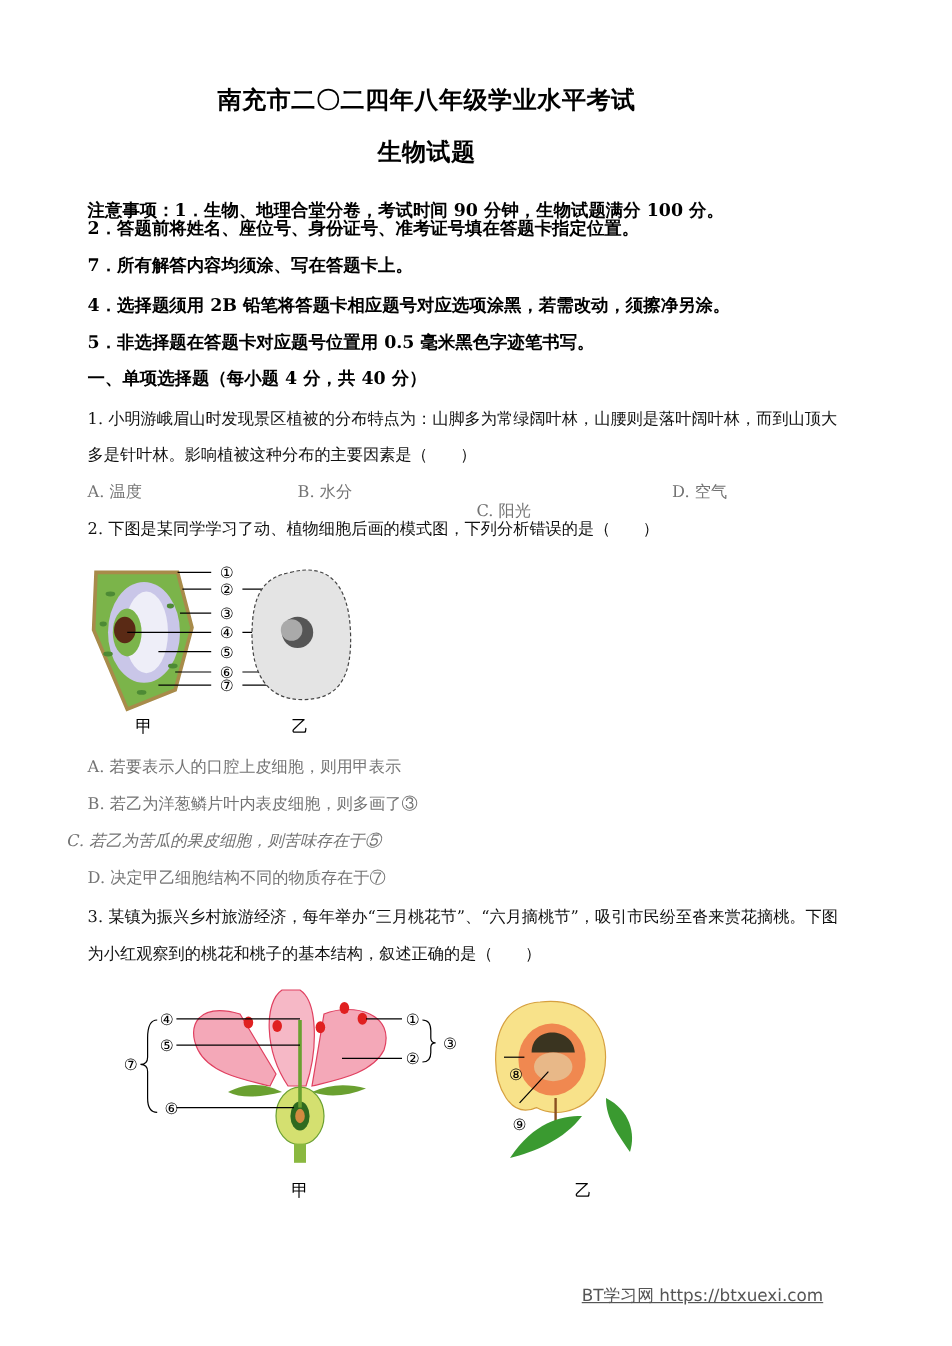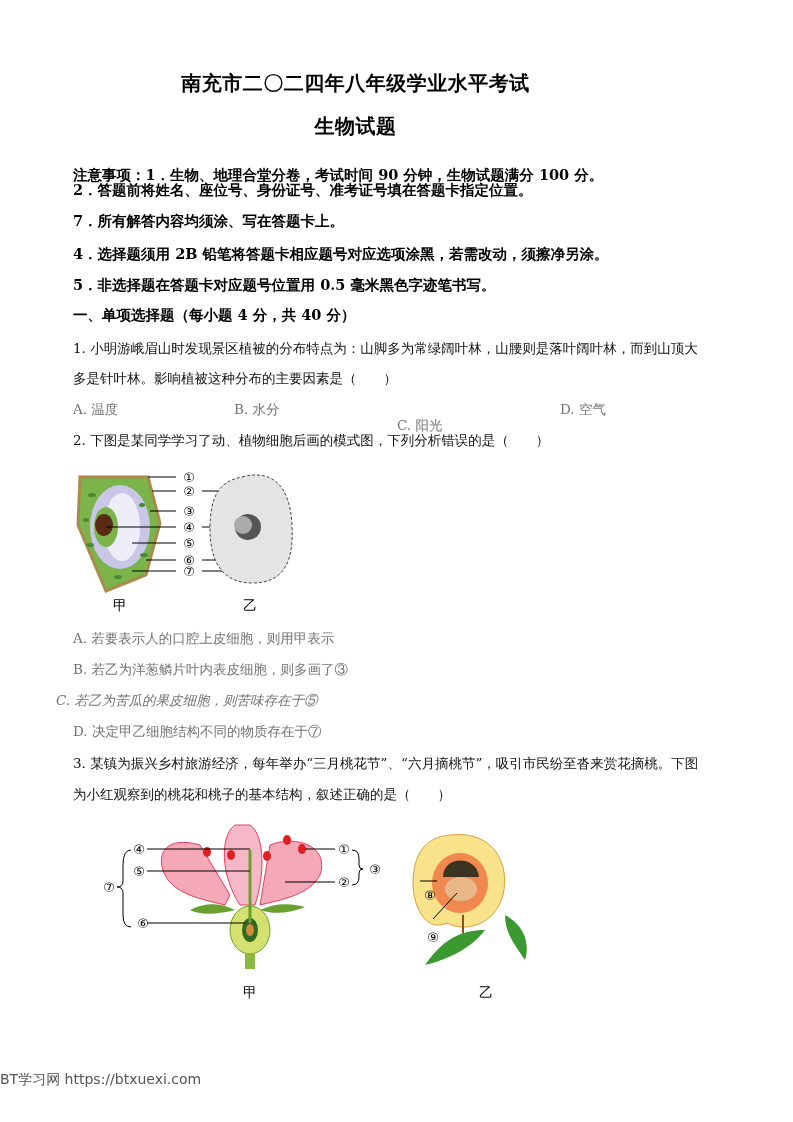--- a/index.html
+++ b/index.html
@@ -2,42 +2,42 @@
 <html><head>
 <meta charset="utf-8">
 <style>
   html, body { margin:0; padding:0; background:#fff; }
   body { width:793px; height:1122px; position:relative; overflow:hidden; font-family:"DejaVu Serif","Liberation Serif",serif; color:#000; }
   .abs { position:absolute; }
   .title { left:0; width:711px; text-align:center; font-weight:bold; font-size:20px; letter-spacing:0.5px; }
   .note { left:73px; font-weight:bold; font-size:14.5px; white-space:nowrap; }
   .q { left:73px; font-size:13.5px; white-space:nowrap; color:#111; }
   .opt { font-size:13.5px; white-space:nowrap; color:#737373; }
-  .footer { left:0; width:686px; text-align:left; font-family:"DejaVu Sans","Liberation Sans",sans-serif; font-size:14px; color:#555; }
+  .footer { left:0; width:686px; text-align:right; font-family:"DejaVu Sans","Liberation Sans",sans-serif; font-size:14px; color:#555;text-decoration:underline; }
   svg text { font-family:"DejaVu Sans","Liberation Sans",sans-serif; }
 </style>
 </head>
 <body>
 
 <div>
 
   <div class="abs title" style="top:70px;">南充市二〇二四年八年级学业水平考试</div>
   <div class="abs title" style="top:113px;">生物试题</div>
 
   <div class="abs note" style="top:150px;margin-top:16px;">注意事项：1．生物、地理合堂分卷，考试时间 90 分钟，生物试题满分 100 分。</div>
   <div class="abs note" style="top:181px;">2．答题前将姓名、座位号、身份证号、准考证号填在答题卡指定位置。</div>
   <div class="abs note" style="top:212px;">7．所有解答内容均须涂、写在答题卡上。</div>
   <div class="abs note" style="top:245px;">4．选择题须用 2B 铅笔将答题卡相应题号对应选项涂黑，若需改动，须擦净另涂。</div>
   <div class="abs note" style="top:276px;">5．非选择题在答题卡对应题号位置用 0.5 毫米黑色字迹笔书写。</div>
   <div class="abs note" style="top:306px;">一、单项选择题（每小题 4 分，共 40 分）</div>
 
   <div class="abs q" style="top:340px;">1. 小明游峨眉山时发现景区植被的分布特点为：山脚多为常绿阔叶林，山腰则是落叶阔叶林，而到山顶大</div>
   <div class="abs q" style="top:370px;">多是针叶林。影响植被这种分布的主要因素是（　　）</div>
   <div class="abs opt" style="top:401px; left:73px;">A. 温度</div>
-  <div class="abs opt" style="top:401px; left:234px;">B. 水分</div>
+  <div class="abs opt" style="top:401px; left:248px;">B. 水分</div>
   <div class="abs opt" style="top:417px; left:397px;">C. 阳光</div>
   <div class="abs opt" style="top:401px; left:560px;">D. 空气</div>
 
   <div class="abs q" style="top:432px;">2. 下图是某同学学习了动、植物细胞后画的模式图，下列分析错误的是（　　）</div>
 
   <div class="abs" style="left:72px; top:465px; width:240px; height:150px;">
     <svg width="240" height="150" viewBox="0 0 240 150">
 
       <polygon points="8,12 76,12 88,58 74,110 34,126 6,60" fill="#7bb44a" stroke="#a88b4a" stroke-width="3"></polygon>
       <ellipse cx="48" cy="62" rx="30" ry="42" fill="#c9c6e8"></ellipse>

